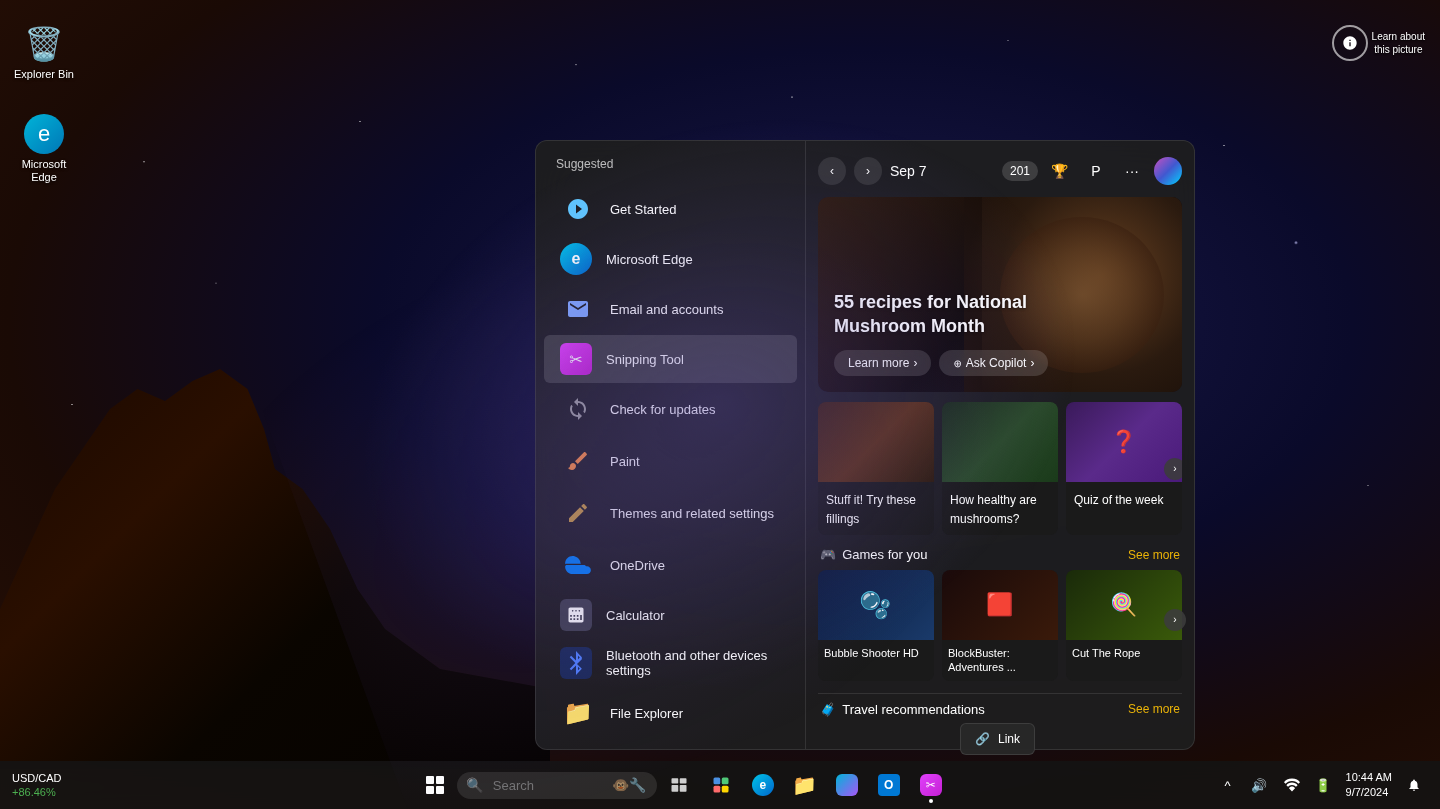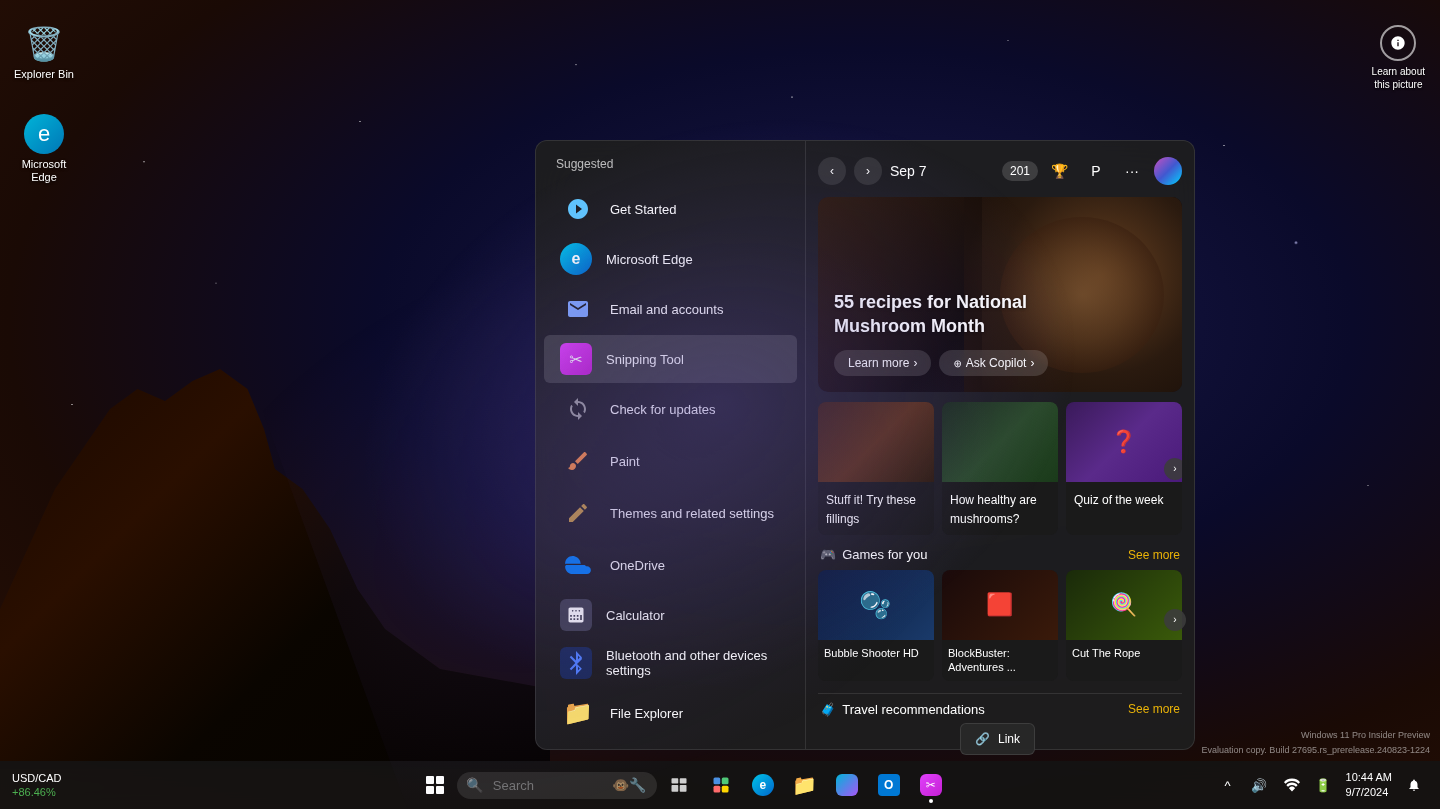--- a/index.html
+++ b/index.html
@@ -95,21 +95,21 @@
     
     .recycle-bin { top: 20px; left: 8px; }
     .ms-edge-icon { top: 110px; left: 8px; }
 
     
     .learn-picture {
       position: absolute;
       top: 25px;
       right: 15px;
       display: flex;
-      flex-direction: column;
+      flex-direction: row;
       align-items: center;
       gap: 4px;
       color: white;
       cursor: pointer;
     }
     .learn-picture .circle-icon {
       width: 36px;
       height: 36px;
       border: 2px solid rgba(255,255,255,0.6);
       border-radius: 50%;
@@ -789,24 +789,20 @@
         <span class="section-title">
           <span>🧳</span>
           <span>Travel recommendations</span>
         </span>
         <button class="section-see-more">See more</button>
       </div>
 
     </div>
   </div>
 
-  <div class="win-insider-notice">
-    <div>Windows 11 Pro Insider Preview</div>
-    <div>Evaluation copy. Build 27695.rs_prerelease.240823-1224</div>
-  </div>
 
   <div class="taskbar">
 
     <div class="taskbar-left">
       <div class="currency-widget">
         <div>USD/CAD</div>
         <div class="currency-up">+86.46%</div>
       </div>
     </div>
 

